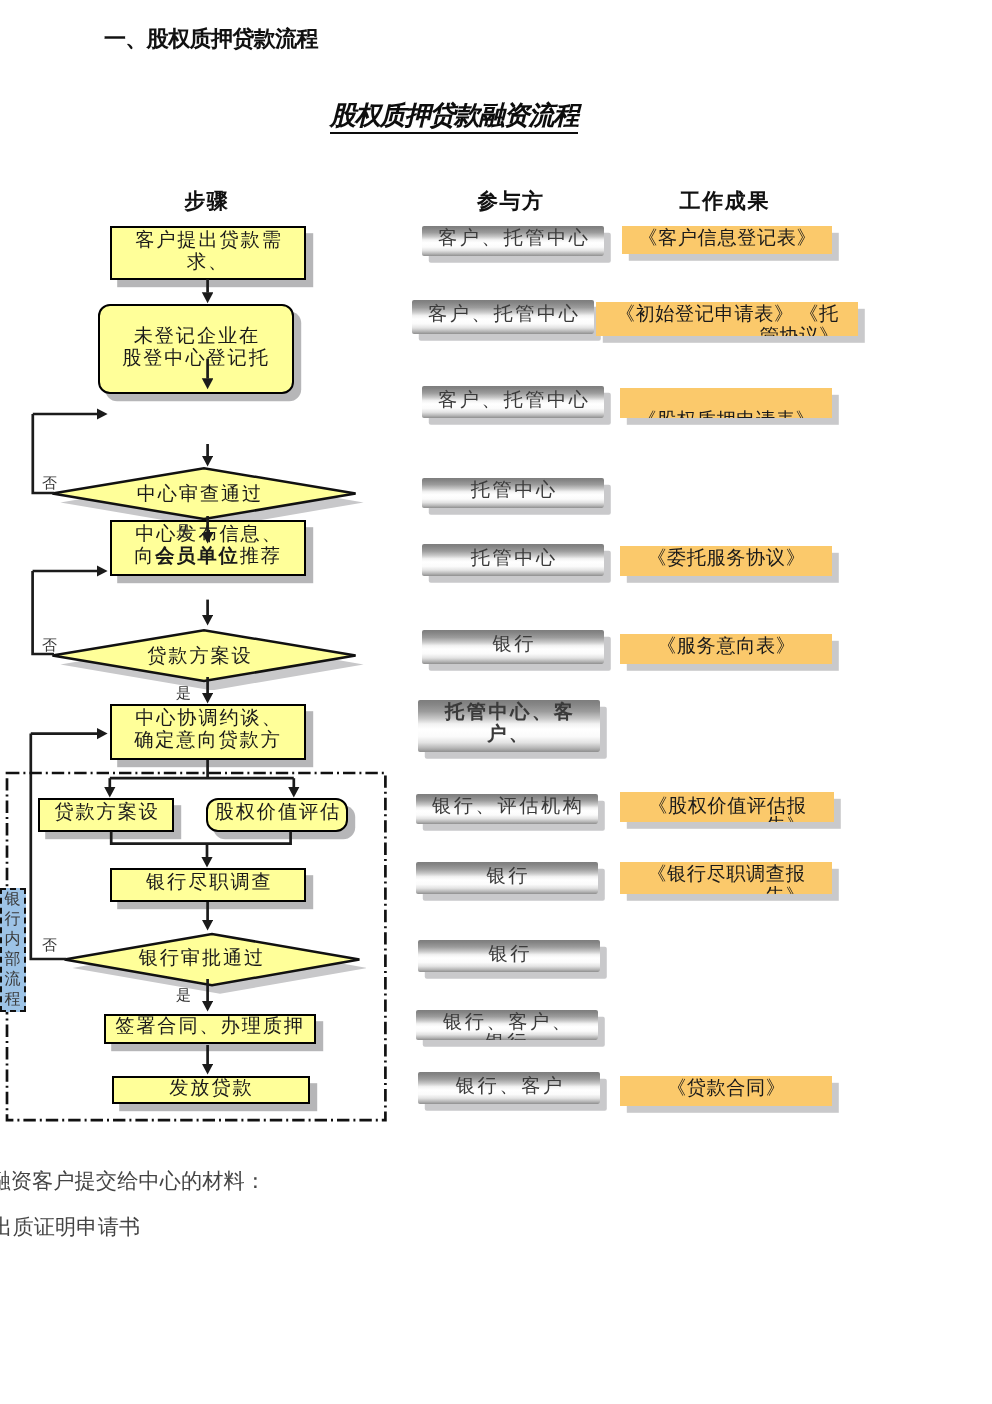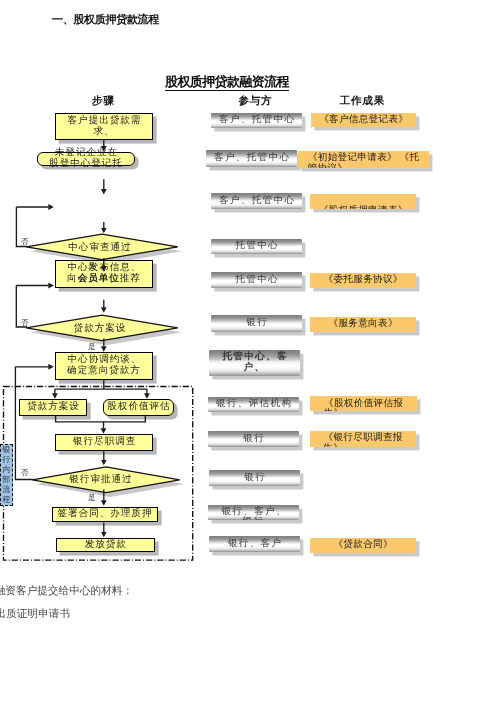--- a/index.html
+++ b/index.html
@@ -45,21 +45,21 @@
         box-shadow:3.4px 3.4px 0 0 rgba(198,198,200,0.95);overflow:hidden;}
   .sbox span{display:block;width:100%;white-space:nowrap;text-align:center;}
   .sbox.clip{align-items:flex-start;}
   .sbox.clip span{margin-top:2px;}
   .obox.clip{align-items:flex-start;}
   .obox.clip span{margin-top:2.2px;}
   .obox.low{align-items:flex-start;}
   .obox.low span{margin-top:11.5px;}
 
   
-  .obox{background:#FBC96B;color:#1a1a1a;font-size:9.6px;line-height:10.6px;text-align:left;
+  .obox{background:#FBC96B;color:#1a1a1a;font-size:9.6px;line-height:10.6px;text-align:right;
         display:flex;align-items:center;justify-content:center;letter-spacing:0.3px;
         text-indent:0.3px;white-space:nowrap;
         box-shadow:3.4px 3.4px 0 0 rgba(198,198,200,0.95);overflow:hidden;}
   .sbox span{display:block;width:100%;white-space:nowrap;}
   .sbox.clip{align-items:flex-start;}
   .sbox.clip span{margin-top:2px;}
   .obox.clip{align-items:flex-start;}
   .obox.clip span{margin-top:2.2px;}
   .obox.low{align-items:flex-start;}
   .obox.low span{margin-top:11.5px;}
@@ -73,31 +73,31 @@
   .ftext{font-size:10.6px;color:#444;white-space:nowrap;line-height:11px;
          letter-spacing:0.05px;font-family:"Liberation Serif","DejaVu Serif",serif;}
 </style>
 </head>
 <body>
 
 <div id="page">
 
   <div class="abs doc-head" style="left:52px;top:14px;">一、股权质押贷款流程</div>
 
-  <div class="abs chart-title" style="left:165px;top:75px;"><u>股权质押贷款融资流程</u></div>
+  <div class="abs chart-title" style="left:165px;top:51px;font-style:italic;"><u>股权质押贷款融资流程</u></div>
 
   <div class="abs col-head" style="left:63px;top:96px;width:80px;">步骤</div>
   <div class="abs col-head" style="left:215px;top:96px;width:80px;">参与方</div>
   <div class="abs col-head" style="left:322px;top:96px;width:80px;">工作成果</div>
 
   <div class="abs ybox" style="left:55px;top:113px;width:98px;height:27px;">
     <span>客户提出贷款需<br>求、</span>
   </div>
 
-  <div class="abs ybox round" style="left:37px;top:152px;width:98px;height:14px;">
+  <div class="abs ybox round" style="left:49px;top:152px;width:98px;height:45px;">
     <span>未登记企业在<br>股登中心登记托</span>
   </div>
 
 
   <div class="abs diamond" style="left:25px;top:231px;width:157px;height:33px;">
     <svg width="157" height="33" viewBox="0 0 157 33">
       <polygon points="5.2,20.2 81,33.2 156.8,20.2 81,7.2" fill="#c8c8ca"></polygon>
       <polygon points="1.2,15.8 77,28.5 152.8,15.8 77,3.1" fill="#FFFF99" stroke="#111" stroke-width="1.25"></polygon>
     </svg>
     <div class="dtxt" style="left:-4px;top:-0.4px;">中心审查通过</div>

